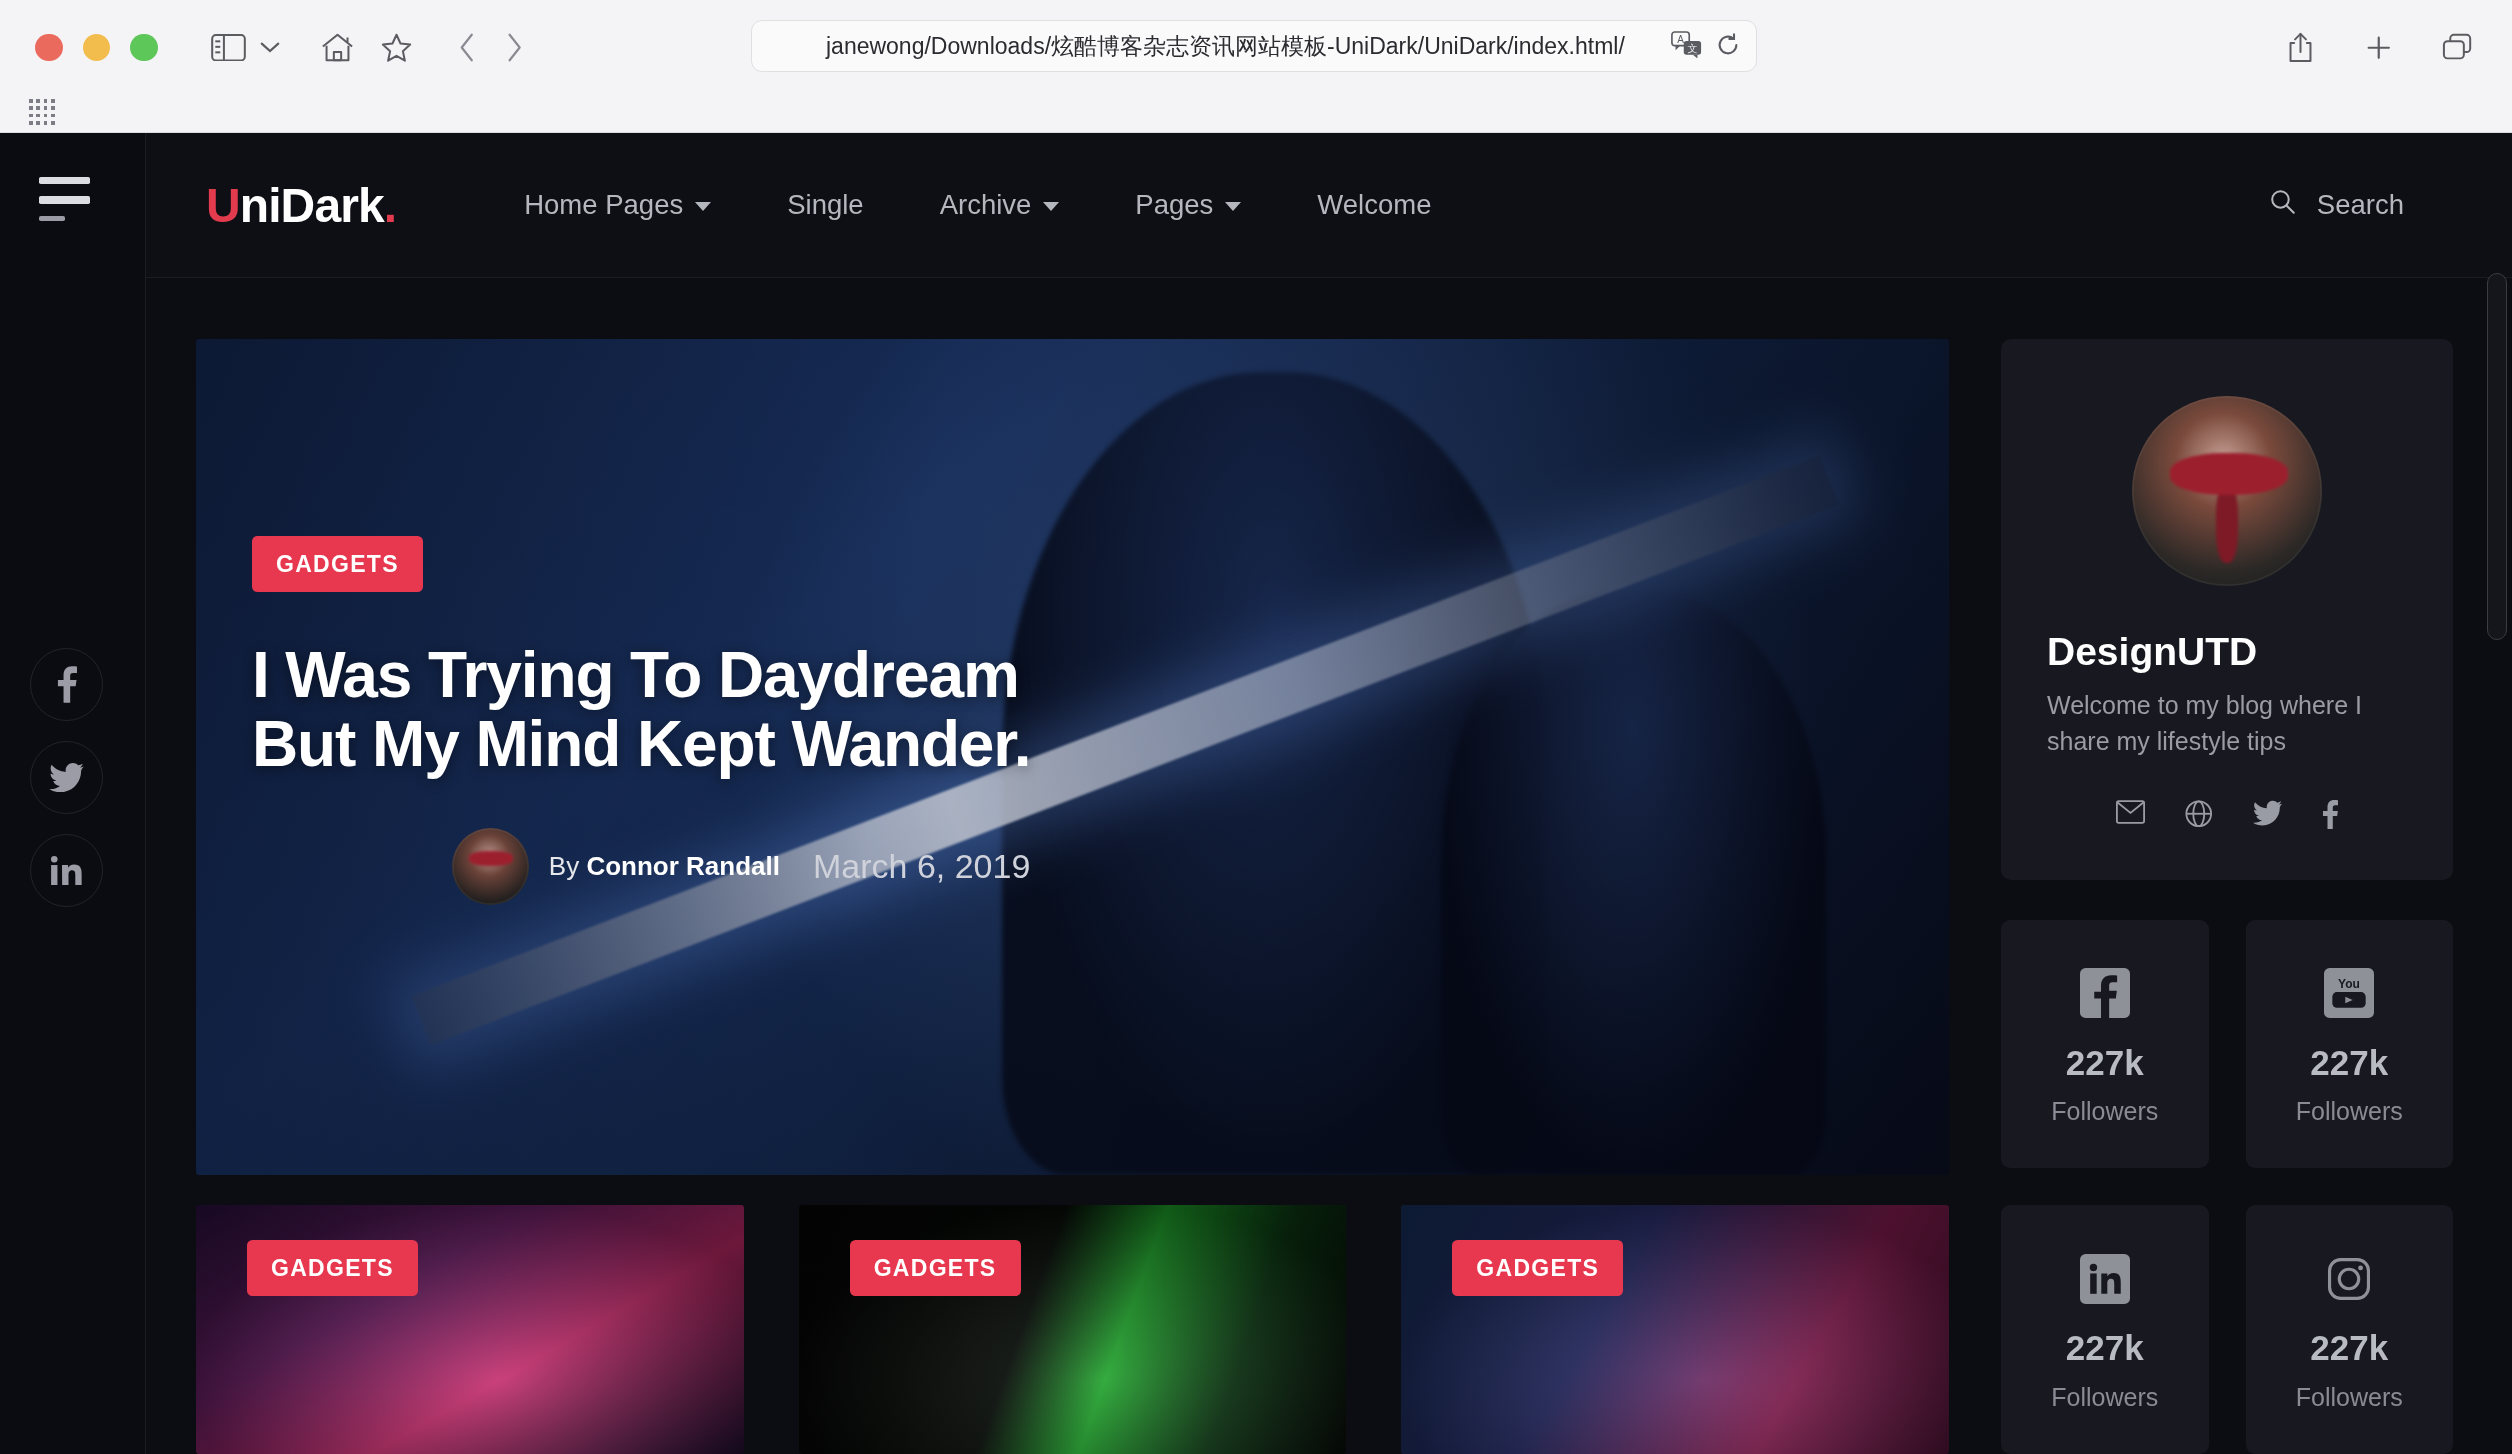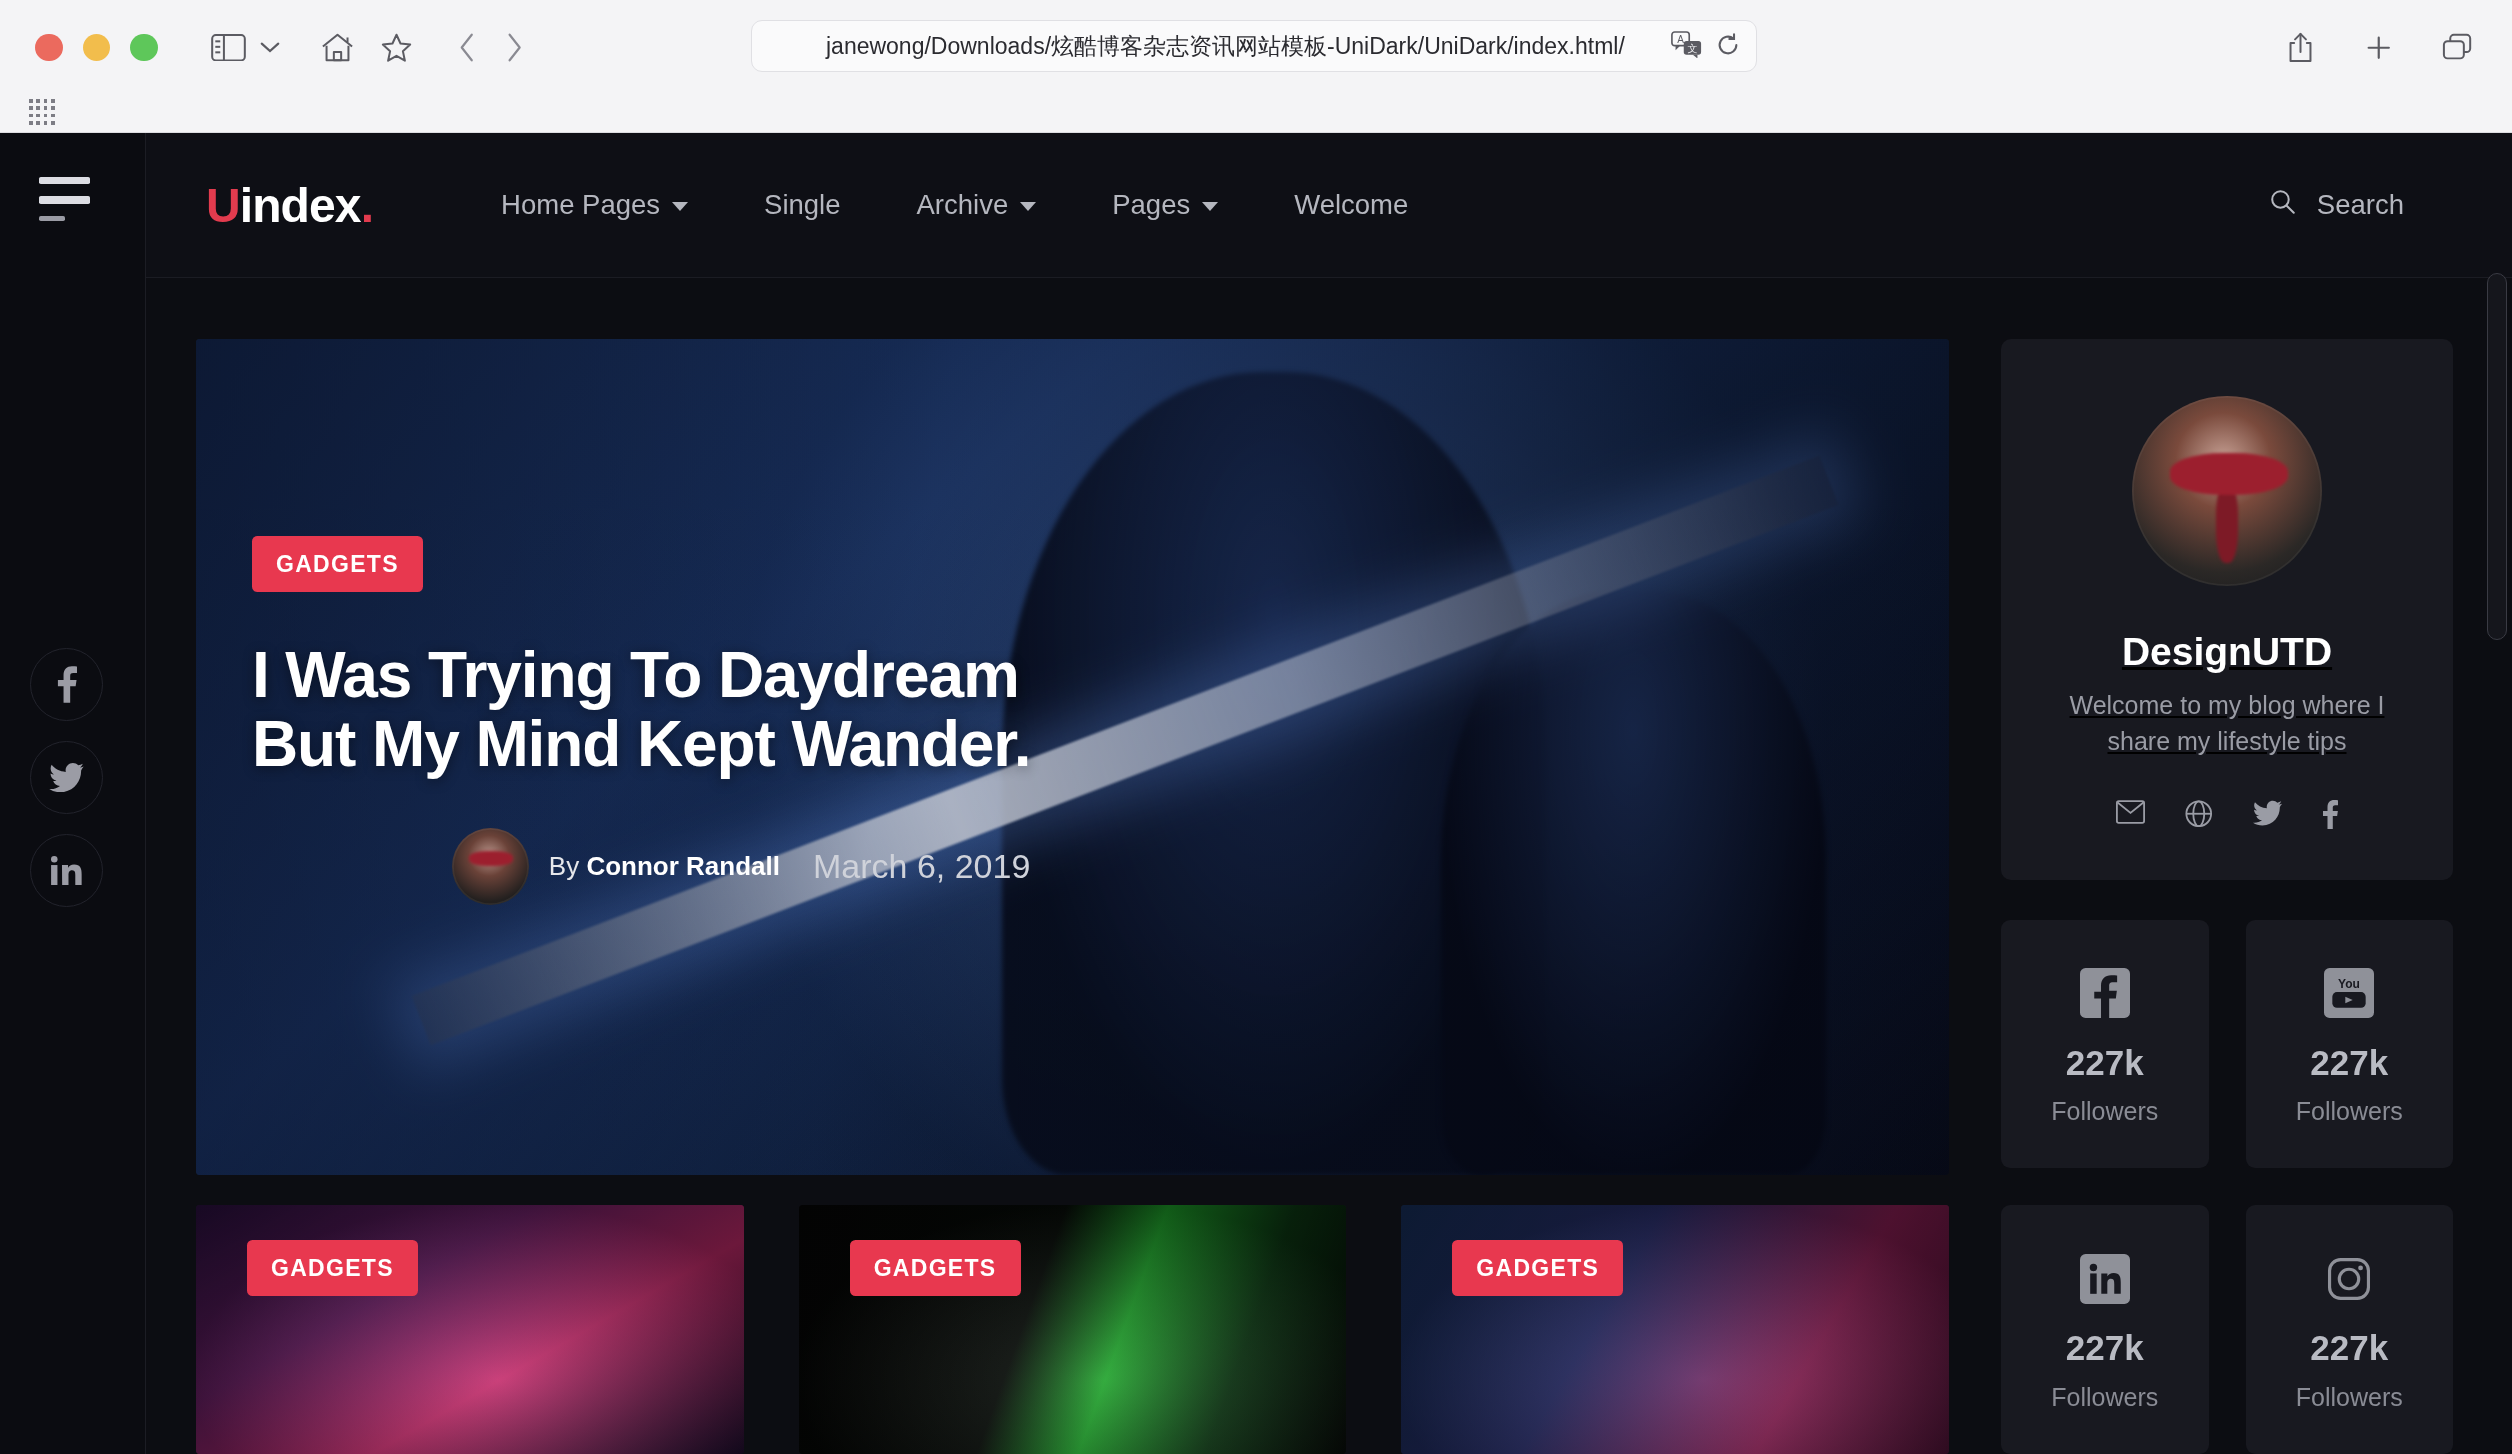--- a/index.html
+++ b/index.html
@@ -263,22 +263,21 @@
 
   
   .sidebar {
     position: absolute; left: 1860px; top: 61px;
     width: 452px;
   }
   .profile-card {
     background: #181920;
     border-radius: 10px;
     padding: 57px 46px 48px;
-    text-align: center;
-    text-decoration: underline;
+    text-align: left;
   }
   .avatar-lg {
     width: 190px; height: 190px; border-radius: 50%;
     margin: 0 auto;
     background: radial-gradient(circle at 48% 34%, #c6a094 0%, #7a4a3c 30%, #2b2826 70%, #15181c 100%);
     position: relative; overflow: hidden;
     box-shadow: inset 0 0 0 1.8px rgba(255,255,255,.05);
   }
   .avatar-lg::after {
     content: ""; position: absolute;
@@ -482,21 +481,21 @@
         <svg width="31" height="29" viewBox="0 0 34 32" fill="#9b9ca5">
           <rect x="0" y="10" width="7" height="22"></rect>
           <circle cx="3.5" cy="3.6" r="3.6"></circle>
           <path d="M12 10h6.7v3h.1c.9-1.7 3.2-3.5 6.6-3.5 7 0 8.3 4.6 8.3 10.6V32h-7V21.5c0-2.5 0-5.7-3.5-5.7-3.5 0-4 2.7-4 5.5V32h-7z"></path>
         </svg>
       </div>
     </div>
   </div>
 
   <div class="navbar">
-    <div class="logo"><span class="accent">U</span><span>index</span><span class="accent">.</span></div>
+    <div class="logo"><span class="accent">U</span><span>niDark</span><span class="accent">.</span></div>
 
     <div class="nav-links">
       <div class="nav-link">
         <span>Home Pages</span>
         <i class="caret"></i>
       </div>
       <div class="nav-link">
         <span>Single</span>
       </div>
       <div class="nav-link">

